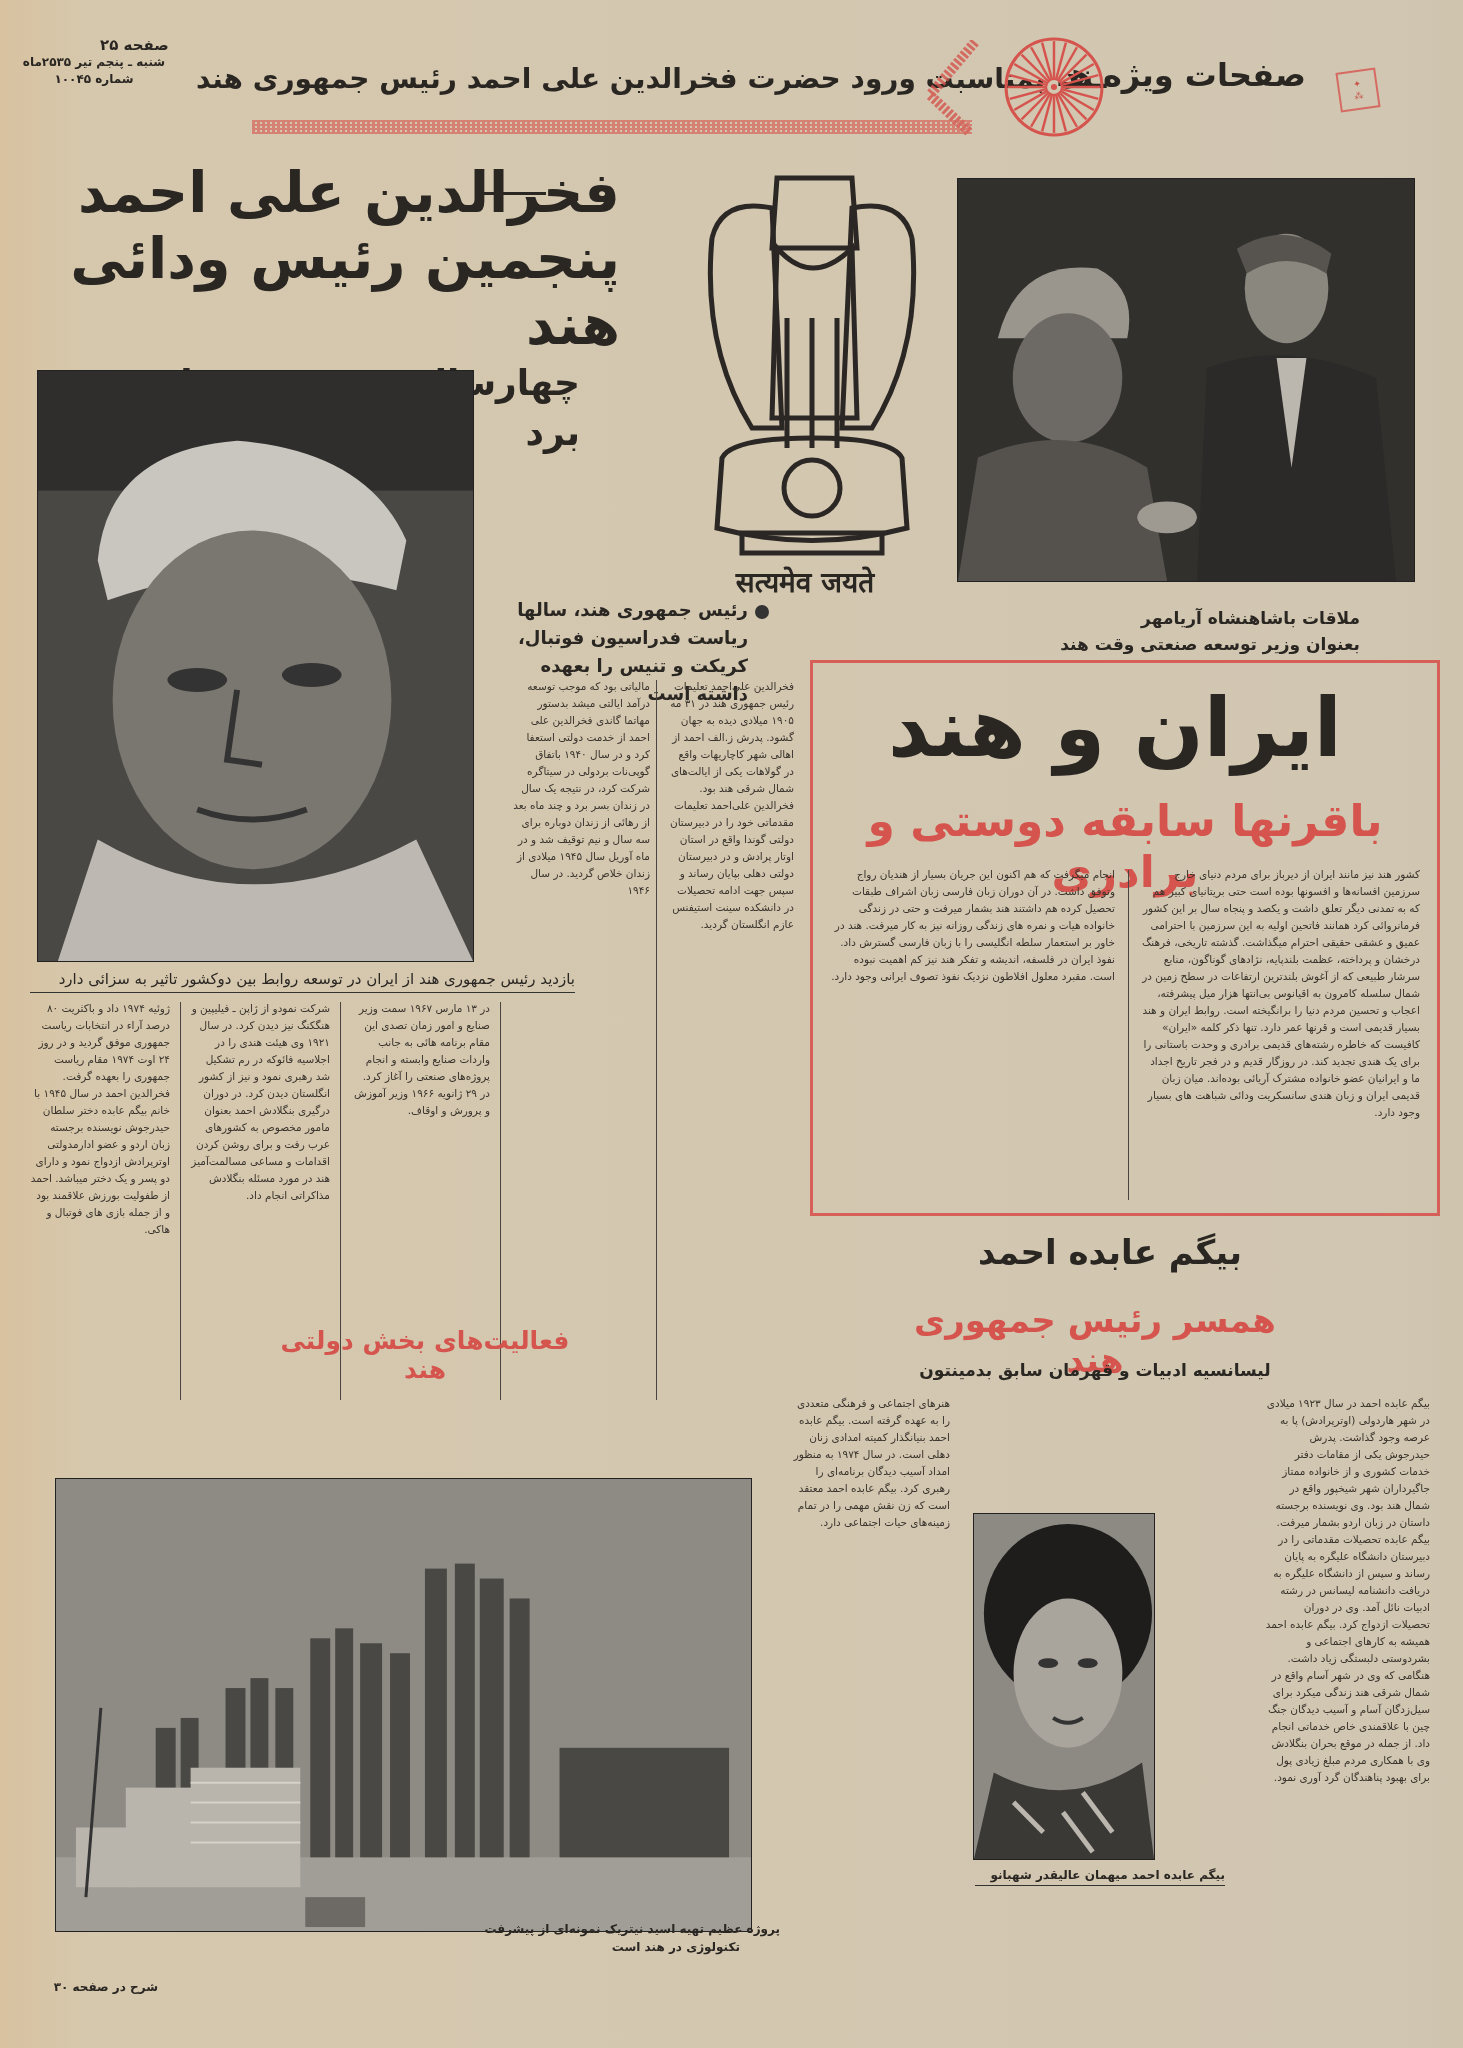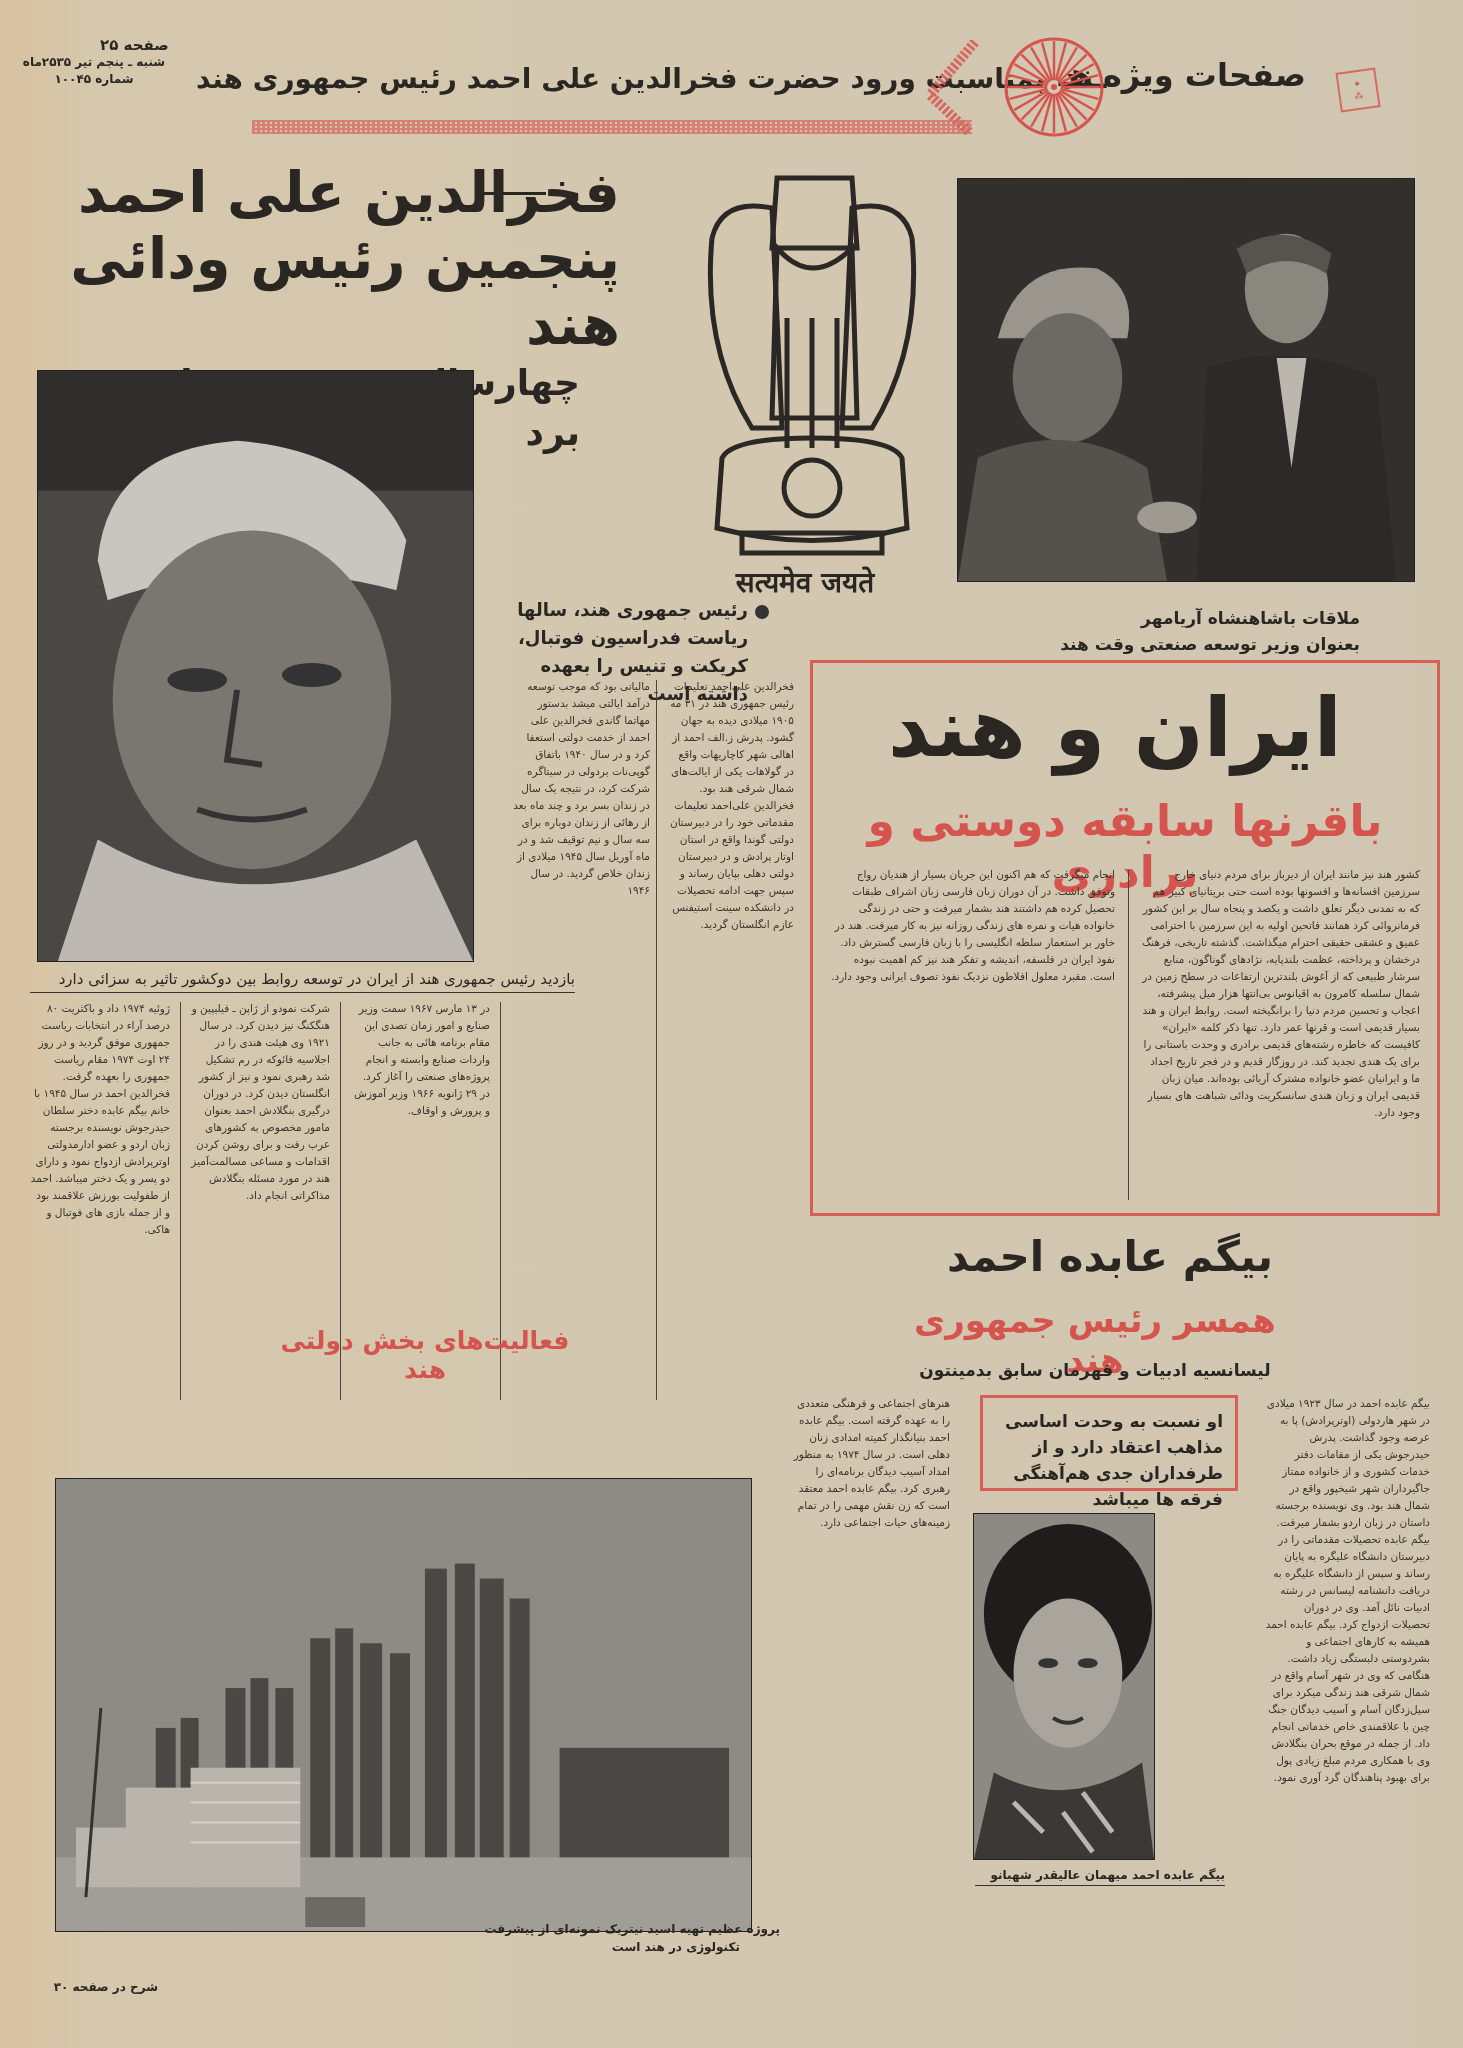--- a/index.html
+++ b/index.html
@@ -60,21 +60,21 @@
   .vrule { width: 1px; background: #4a4440; }
 
   .cap-visit { left: 30px; top: 970px; width: 545px; font-size: 15px; font-weight: normal; border-bottom: 1px solid #333; padding-bottom: 4px; }
 
   
   .box-iran { left: 810px; top: 660px; width: 630px; height: 556px; border: 3px solid #d65f58; }
   .iran-title { left: 880px; top: 680px; width: 470px; font-size: 82px; font-weight: bold; text-align: center; letter-spacing: 2px; }
   .iran-sub { left: 820px; top: 795px; width: 610px; font-size: 44px; font-weight: bold; color: #d5544d; text-align: center; }
 
   
-  .begum-title { left: 920px; top: 1232px; width: 380px; font-size: 42px; font-weight: bold; text-align: center; }
+  .begum-title { left: 920px; top: 1232px; width: 380px; font-size: 34px; font-weight: bold; text-align: center; }
   .begum-sub { left: 890px; top: 1300px; width: 410px; font-size: 34px; font-weight: bold; color: #d5544d; text-align: center; }
   .begum-sub2 { left: 900px; top: 1360px; width: 390px; font-size: 17px; font-weight: bold; text-align: center; }
   .quote-box { left: 980px; top: 1395px; width: 258px; height: 96px; border: 3px solid #d65f58; padding: 10px 12px; font-size: 17px; font-weight: bold; line-height: 26px; }
   .cap-begum { left: 975px; top: 1868px; width: 250px; font-size: 12px; font-weight: bold; border-bottom: 1px solid #333; padding-bottom: 3px; }
 
   .public-title { left: 260px; top: 1326px; width: 330px; font-size: 25px; font-weight: bold; color: #d5544d; text-align: center; }
   .cap-plant { left: 320px; top: 1920px; width: 460px; font-size: 12px; font-weight: bold; line-height: 18px; }
   .cap-cont { left: 48px; top: 1980px; width: 110px; font-size: 12px; font-weight: bold; }
 </style>
 </head>
@@ -200,21 +200,20 @@
   <div class="abs box-iran"></div>
   <div class="abs iran-title rtl">ایران و هند</div>
   <div class="abs iran-sub rtl">باقرنها سابقه دوستی و برادری</div>
   <div class="abs col rtl" style="left:1140px;top:866px;width:280px;height:340px">کشور هند نیز مانند ایران از دیرباز برای مردم دنیای خارج سرزمین افسانه‌ها و افسونها بوده است حتی بریتانیای کبیر هم که به تمدنی دیگر تعلق داشت و یکصد و پنجاه سال بر این کشور فرمانروائی کرد همانند فاتحین اولیه به این سرزمین با احترامی عمیق و عشقی حقیقی احترام میگذاشت. گذشته تاریخی، فرهنگ درخشان و پرداخته، عظمت بلندپایه، نژادهای گوناگون، منابع سرشار طبیعی که از آغوش بلندترین ارتفاعات در سطح زمین در شمال سلسله کامرون به اقیانوس بی‌انتها هزار میل پیشرفته، اعجاب و تحسین مردم دنیا را برانگیخته است. روابط ایران و هند بسیار قدیمی است و قرنها عمر دارد. تنها ذکر کلمه «ایران» کافیست که خاطره رشته‌های قدیمی برادری و وحدت باستانی را برای یک هندی تجدید کند. در روزگار قدیم و در فجر تاریخ اجداد ما و ایرانیان عضو خانواده مشترک آریائی بوده‌اند. میان زبان قدیمی ایران و زبان هندی سانسکریت ودائی شباهت های بسیار وجود دارد.</div>
   <div class="abs vrule" style="left:1128px;top:870px;height:330px"></div>
   <div class="abs col rtl" style="left:830px;top:866px;width:285px;height:340px">انجام میگرفت که هم اکنون این جریان بسیار از هندیان رواج وتوفق داشت. در آن دوران زبان فارسی زبان اشراف طبقات تحصیل کرده هم داشتند هند بشمار میرفت و حتی در زندگی خانواده هیات و نمره های زندگی روزانه نیز به کار میرفت. هند در خاور بر استعمار سلطه انگلیسی را با زبان فارسی گسترش داد. نفوذ ایران در فلسفه، اندیشه و تفکر هند نیز کم اهمیت نبوده است. مقبرد معلول افلاطون نزدیک نفوذ تصوف ایرانی وجود دارد.</div>
 
   <div class="abs begum-title rtl">بیگم عابده احمد</div>
   <div class="abs begum-sub rtl">همسر رئیس جمهوری هند</div>
   <div class="abs begum-sub2 rtl">لیسانسیه ادبیات و قهرمان سابق بدمینتون</div>
-  <div class="abs quote-box rtl">او نسبت به وحدت اساسی مذاهب اعتقاد دارد و از طرفداران جدی هم‌آهنگی فرقه ها میباشد</div>
 
   <div class="abs photo photo-begum">
     <svg viewBox="0 0 182 347" preserveAspectRatio="none">
       <rect width="182" height="347" fill="#8d8a84"></rect>
       <ellipse cx="95" cy="100" rx="85" ry="90" fill="#1e1d1c"></ellipse>
       <ellipse cx="95" cy="160" rx="55" ry="75" fill="#a9a59d"></ellipse>
       <ellipse cx="75" cy="150" rx="10" ry="5" fill="#333"></ellipse>
       <ellipse cx="115" cy="150" rx="10" ry="5" fill="#333"></ellipse>
       <path d="M80 205 Q95 215 110 205" stroke="#333" stroke-width="4" fill="none"></path>
       <path d="M0 347 L20 260 Q95 300 170 250 L182 347 Z" fill="#3b3936"></path>

